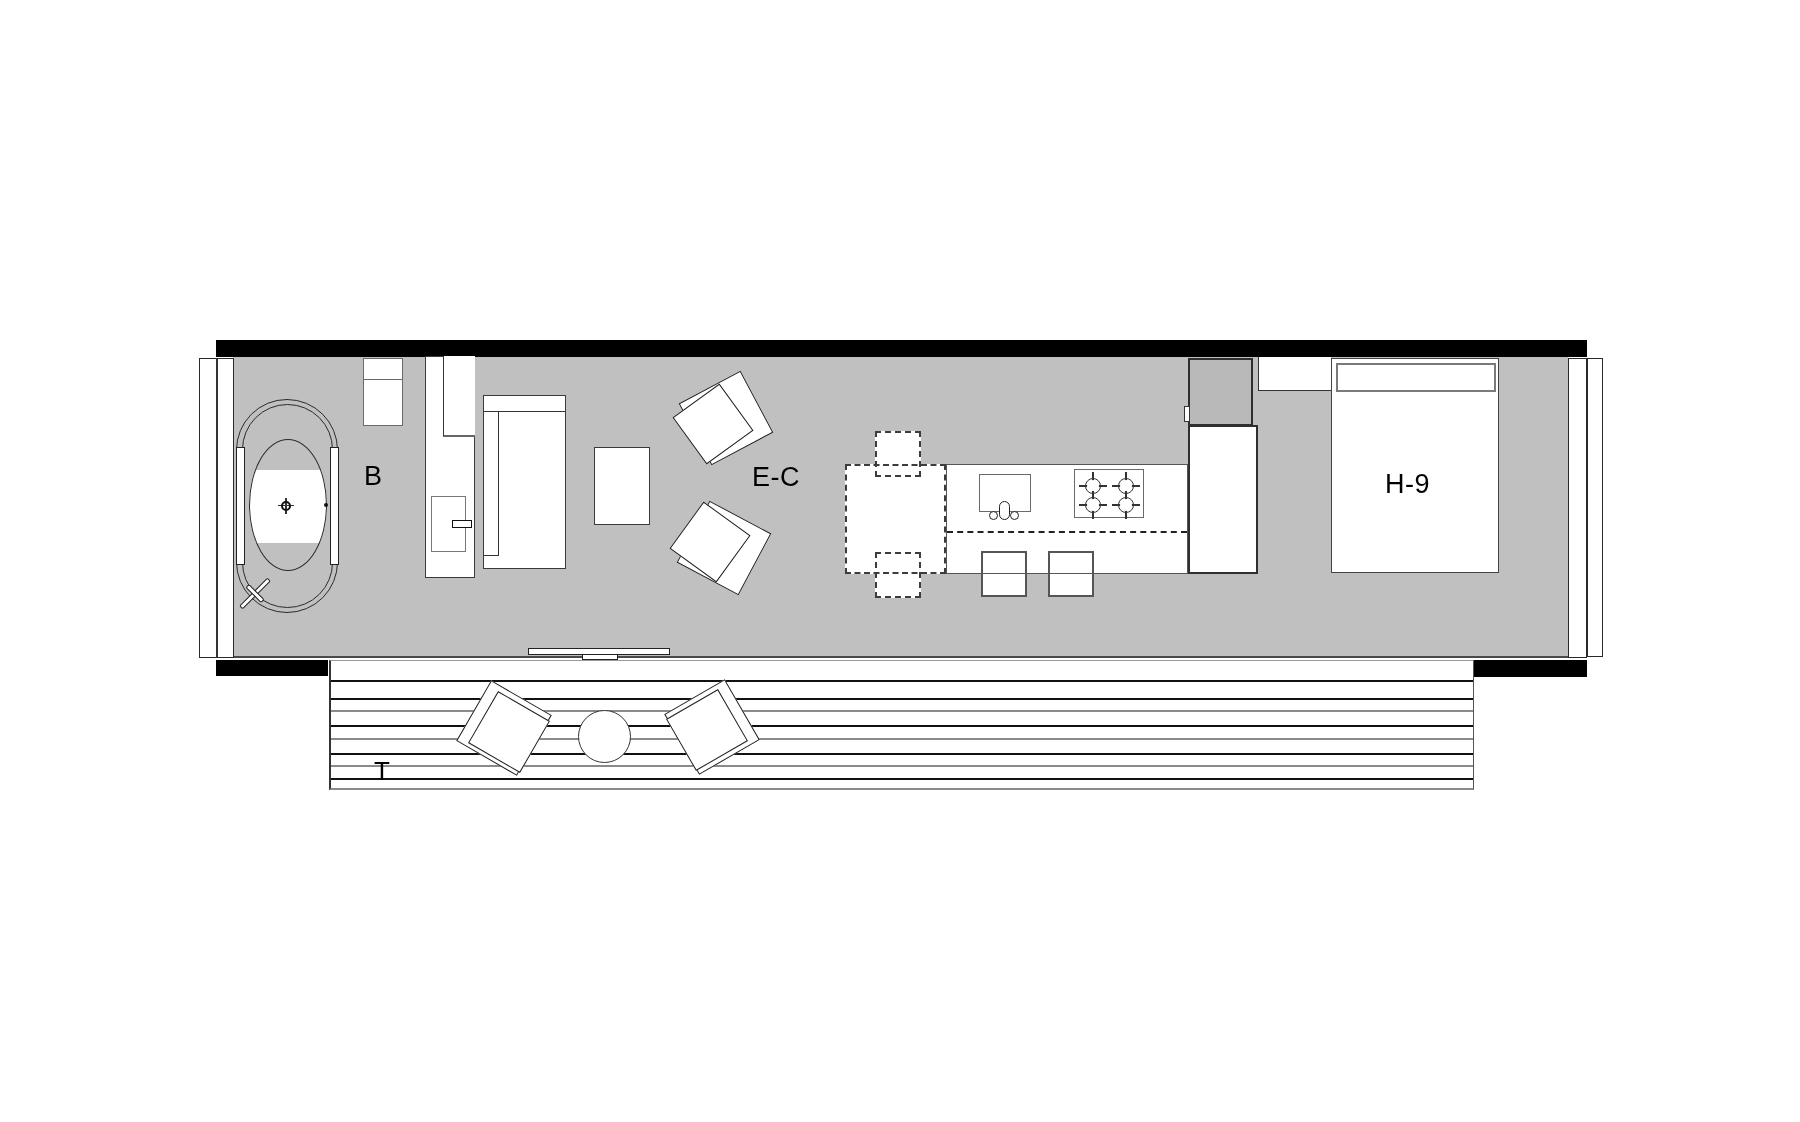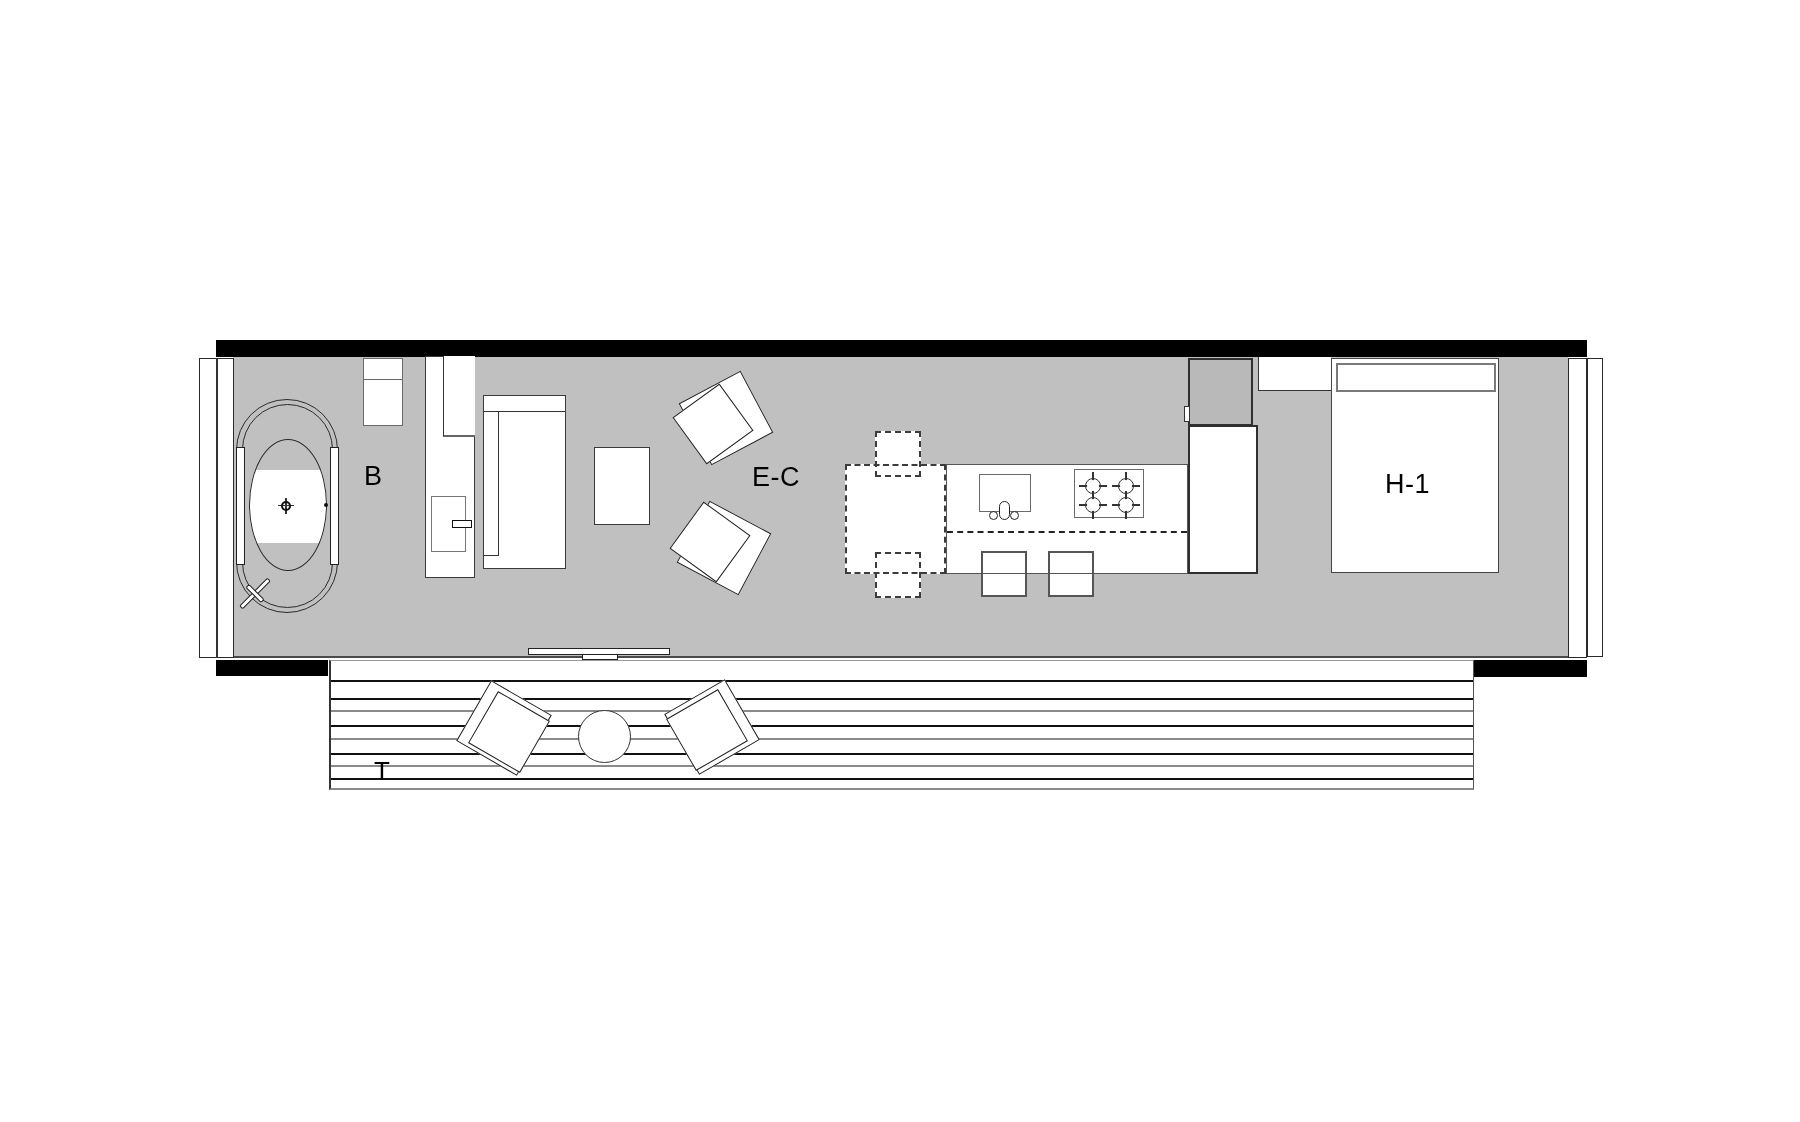--- a/index.html
+++ b/index.html
@@ -136,21 +136,21 @@
   <div class="abs" style="left:946px;top:572.5px;width:242px;height:0;border-top:1.6px solid #555;"></div>
 
   <div class="abs" style="left:1188px;top:358px;width:65px;height:68px;background:#b9b9b9;border:2px solid #2f2f2f;"></div>
   <div class="abs white" style="left:1184px;top:406px;width:6px;height:16px;border:1px solid #333;"></div>
   <div class="abs" style="left:1188px;top:425px;width:70px;height:149px;background:#fff;border:2px solid #2f2f2f;"></div>
 
   <div class="abs" style="left:1258px;top:357px;width:73px;height:34px;background:#fff;border-left:1px solid #333;border-bottom:1.6px solid #333;"></div>
   <div class="abs" style="left:1331px;top:358px;width:168px;height:215px;background:#fff;border:1.3px solid #444;">
     <div style="position:absolute;left:4px;top:4px;width:156px;height:25px;background:#fff;border:2px solid #7a7a7a;"></div>
   </div>
-  <div class="lbl" style="left:1385px;top:469px;">H-1</div>
+  <div class="lbl" style="left:1385px;top:469px;">H-9</div>
 
   <div class="abs white" style="left:528px;top:648px;width:142px;height:7px;border:1.2px solid #222;"></div>
   <div class="abs white" style="left:582px;top:653.5px;width:36px;height:6px;border:1.2px solid #222;"></div>
 
   <div class="abs" style="left:329px;top:660px;width:1145px;height:130px;background:#fff;border-left:2px solid #333;border-right:1.5px solid #555;border-top:1px solid #999;border-bottom:2px solid #8a8a8a;">
     <div class="deck-line-k" style="top:19px;"></div>
     <div class="deck-line-k" style="top:37px;"></div>
     <div class="deck-line-g" style="top:49px;"></div>
     <div class="deck-line-k" style="top:64px;"></div>
     <div class="deck-line-g" style="top:77px;"></div>

